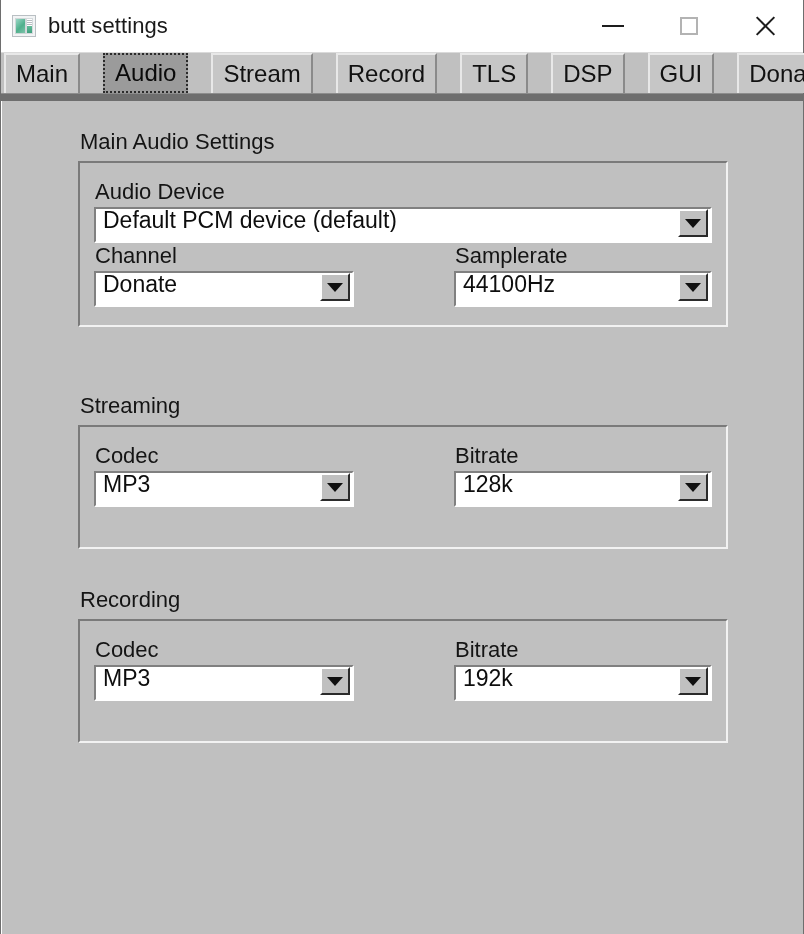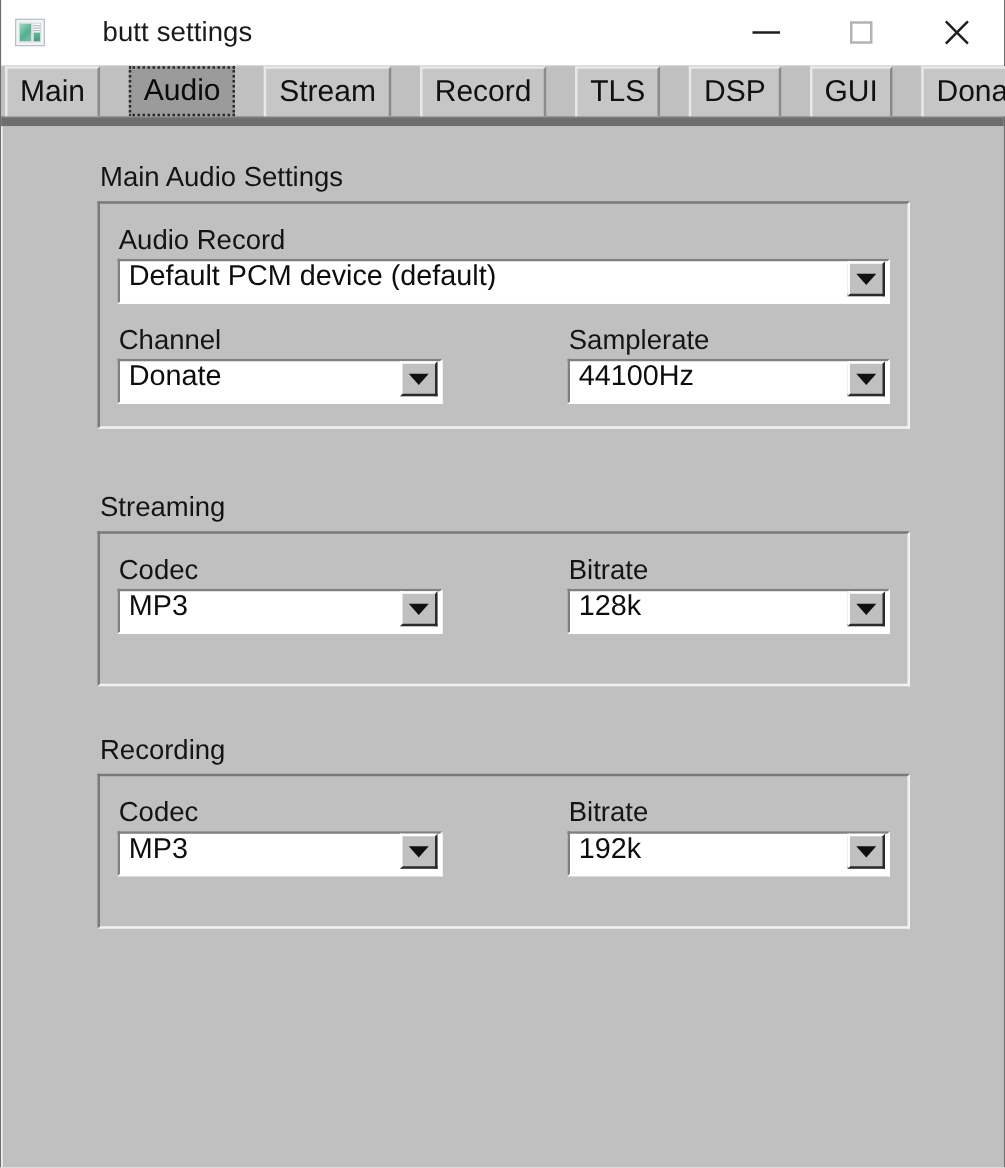--- a/index.html
+++ b/index.html
@@ -32,21 +32,20 @@
   
   .titlebar {
     position: relative;
     height: 53px;
     flex: 0 0 53px;
     background: #ffffff;
     display: flex;
     align-items: center;
     box-sizing: border-box;
     border-bottom: 1px solid #dadada;
-    gap: 34px;
   }
   .app-icon {
     position: relative;
     width: 24px;
     height: 22px;
     margin-left: 11px;
     margin-right: 12px;
     box-sizing: border-box;
     border: 1px solid #b9bfc3;
     background: #f2f4f5;
@@ -277,21 +276,21 @@
   }
   .combo-arrow .tri {
     width: 0; height: 0;
     border-left: 8px solid transparent;
     border-right: 8px solid transparent;
     border-top: 9px solid #101010;
   }
 
   .row2 {
     display: flex;
-    margin-top: 16px;
+    margin-top: 0;
   }
   .col-left  { width: 260px; flex: 0 0 260px; }
   .col-gap   { flex: 1 1 auto; }
   .col-right { width: 258px; flex: 0 0 258px; }
 </style>
 </head>
 <body>
 
 <div class="window">
 
@@ -332,21 +331,21 @@
   </div>
   <div class="tab-underline"></div>
 
   <div class="content">
 
     <div class="section" style="top:28px;">
       <div class="section-title">Main Audio Settings</div>
       <div class="groupbox">
         <div class="groupbox-inner">
 
-          <div class="field-label">Audio Record</div>
+          <div class="field-label">Audio Device</div>
           <div class="combo">
             <span class="combo-value">Default PCM device (default)</span>
             <span class="combo-arrow">
                 <i class="tri"></i>
               </span>
           </div>
 
           <div class="row2">
             <div class="col-left">
               <div class="field-label">Channel</div>

